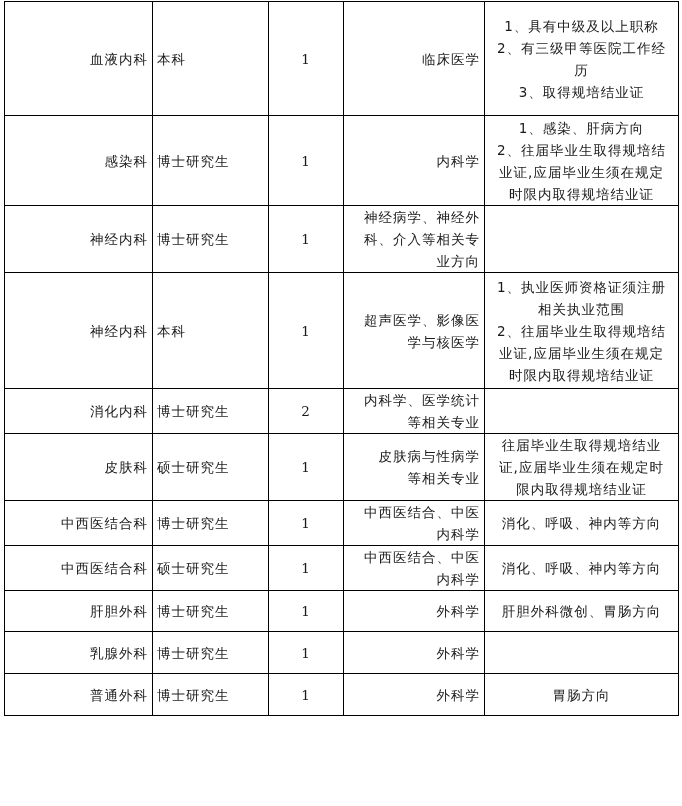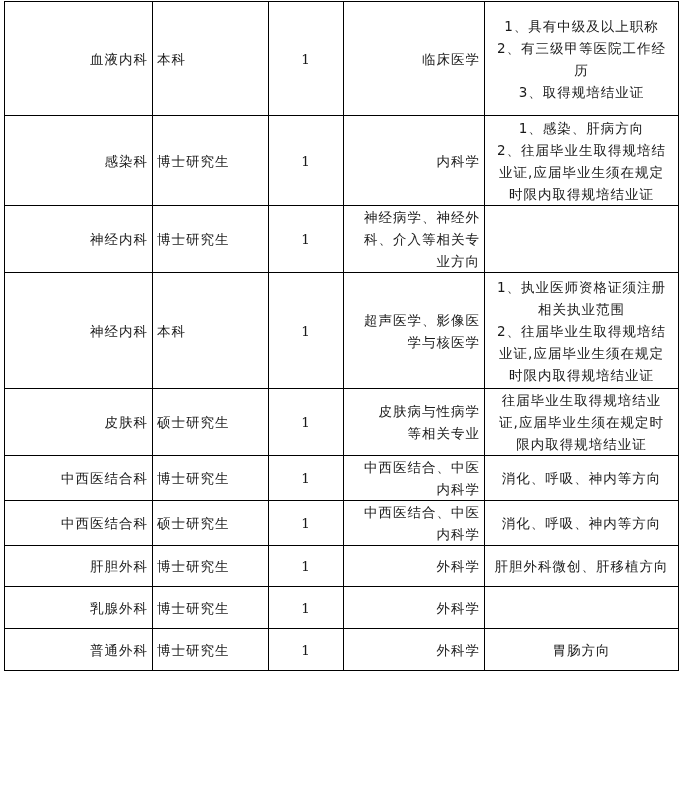--- a/index.html
+++ b/index.html
@@ -101,20 +101,32 @@
           <span class="line">学与核医学</span>
         </td>
       <td class="c-req">
           <span class="line">1、执业医师资格证须注册</span>
           <span class="line">相关执业范围</span>
           <span class="line">2、往届毕业生取得规培结</span>
           <span class="line">业证,应届毕业生须在规定</span>
           <span class="line">时限内取得规培结业证</span>
         </td>
     </tr>
+      <tr style="height: 45px;">
+      <td class="c-dept">
+          <span class="line">消化内科</span>
+        </td>
+      <td class="c-edu">博士研究生</td>
+      <td class="c-num">2</td>
+      <td class="c-major">
+          <span class="line">内科学、医学统计</span>
+          <span class="line">等相关专业</span>
+        </td>
+      <td class="c-req"></td>
+    </tr>
       <tr style="height: 67px;">
       <td class="c-dept">
           <span class="line">皮肤科</span>
         </td>
       <td class="c-edu">硕士研究生</td>
       <td class="c-num">1</td>
       <td class="c-major">
           <span class="line">皮肤病与性病学</span>
           <span class="line">等相关专业</span>
         </td>
@@ -155,21 +167,21 @@
       <tr style="height: 41px;">
       <td class="c-dept">
           <span class="line">肝胆外科</span>
         </td>
       <td class="c-edu">博士研究生</td>
       <td class="c-num">1</td>
       <td class="c-major">
           <span class="line">外科学</span>
         </td>
       <td class="c-req">
-          <span class="line">肝胆外科微创、肝移植方向</span>
+          <span class="line">肝胆外科微创、胃肠方向</span>
         </td>
     </tr>
       <tr style="height: 42px; margin-left: 28px;">
       <td class="c-dept">
           <span class="line">乳腺外科</span>
         </td>
       <td class="c-edu">博士研究生</td>
       <td class="c-num">1</td>
       <td class="c-major">
           <span class="line">外科学</span>

